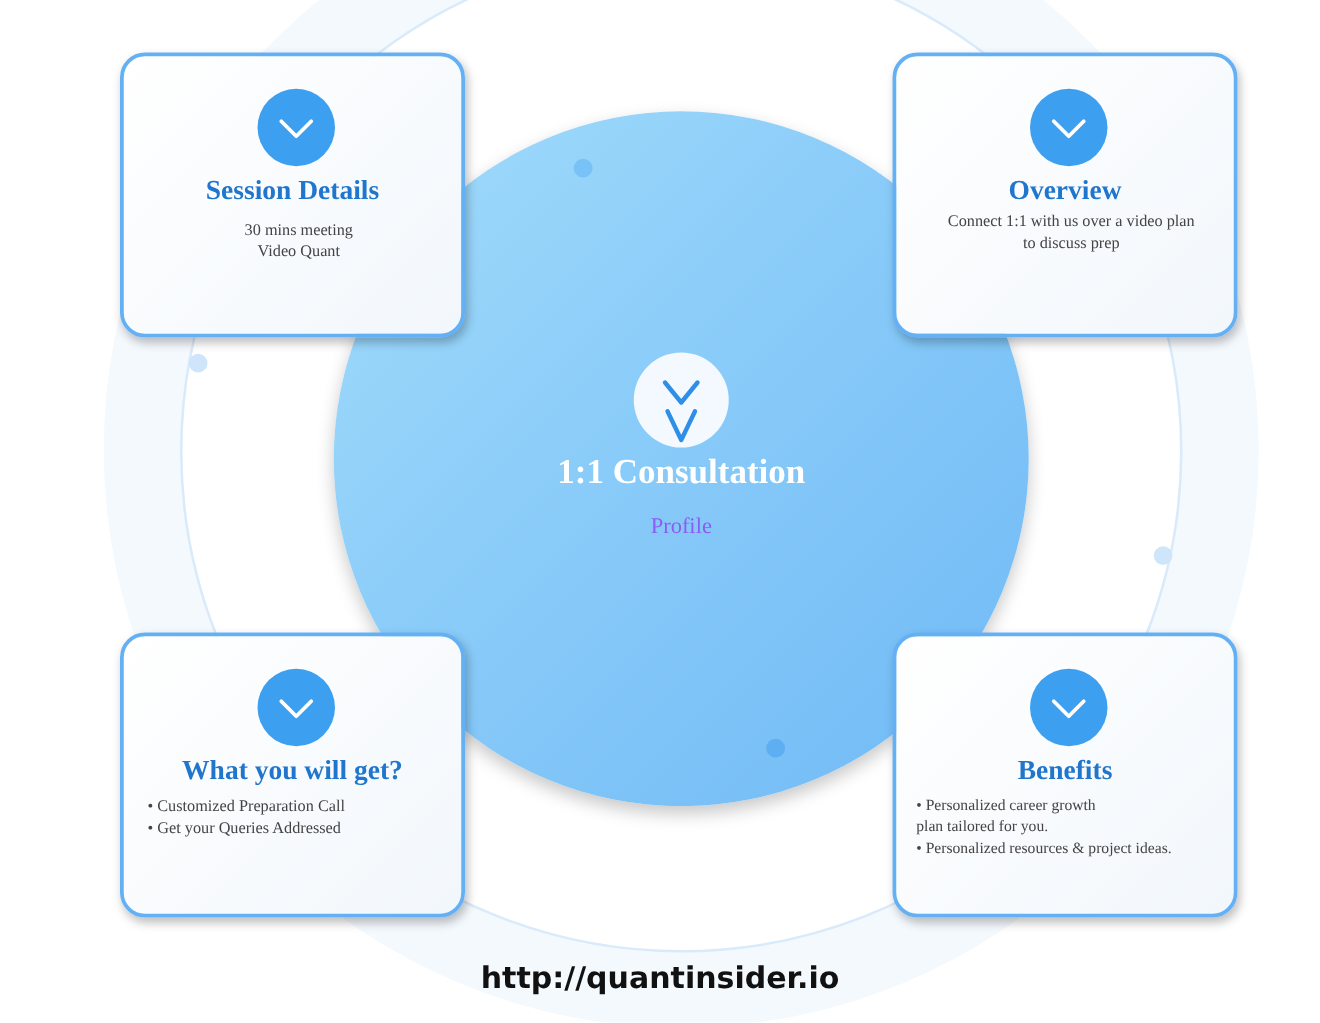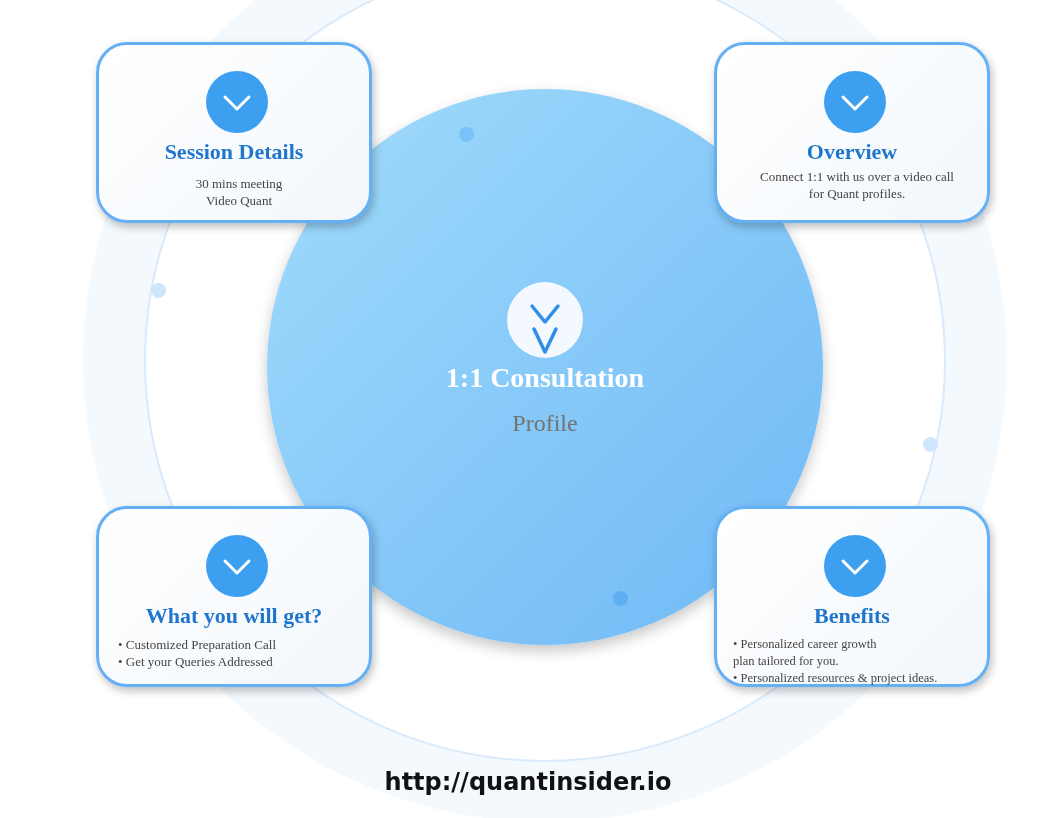--- a/index.html
+++ b/index.html
@@ -8,22 +8,22 @@
   .inner-disc { position:absolute; left:144px; top:-40px; width:802px; height:802px; border-radius:50%; background:#ffffff; border:2px solid #d9eafb; box-sizing:border-box; }
   .dot { position:absolute; width:15px; height:15px; border-radius:50%; background:#cfe5fb; }
   .hub { position:absolute; left:267px; top:89px; width:556px; height:556px; border-radius:50%;
          background:linear-gradient(135deg,#a3dcfb 0%,#8ccdf9 40%,#6fb9f6 100%);
          box-shadow:0 6px 14px rgba(0,0,0,0.22); }
   .hub-dot { position:absolute; width:15px; height:15px; border-radius:50%; background:#78c2f7; }
   .hub-dot2 { background:#5eaef2; }
   .hub-icon { position:absolute; left:507px; top:282px; width:76px; height:76px; border-radius:50%; background:#f3f9fe; }
   .hub-icon svg { position:absolute; left:0; top:0; overflow:visible; }
   .hub-title { position:absolute; left:345px; top:362px; width:400px; text-align:center; color:#ffffff; font-weight:bold; font-size:28px; }
-  .hub-sub { position:absolute; left:345px; top:410px; width:400px; text-align:center; color:#737373; font-size:24px; }
-  .card { position:absolute; width:276px; height:181px; border:3px solid #64b0f4; border-radius:31px; box-sizing:border-box;
+  .hub-sub { position:absolute; left:345px; top:410px; width:400px; text-align:center; color:#8b5cf6; font-size:18px; }
+  .card { position:absolute; width:276px; height:228px; border:3px solid #64b0f4; border-radius:20px; box-sizing:border-box;
           background:linear-gradient(135deg,#ffffff 0%,#f2f7fc 100%); box-shadow:2px 4px 8px rgba(0,0,0,0.25); }
   .card .icon { position:absolute; left:107px; top:26px; width:62px; height:62px; border-radius:50%; background:#3d9ff0; }
   .card .icon svg { position:absolute; left:0; top:0; }
   .card .title { position:absolute; left:0; width:100%; top:94px; text-align:center; font-weight:bold; font-size:22px; color:#1f76cc; }
   .card .body { position:absolute; left:5px; width:100%; top:128px; text-align:center; font-size:13px; line-height:17px; color:#444; }
   .card .body.left { text-align:left; padding-left:14px; box-sizing:border-box; }
   .card .body div { white-space:nowrap; }
   .url { position:absolute; left:0; width:1056px; top:768px; text-align:center; font-family:"DejaVu Sans","Liberation Sans",sans-serif; font-weight:bold; font-size:24px; color:#111; }
 </style>
 </head>
@@ -61,22 +61,22 @@
 </div>
 
 <div class="card" style="left:714px;top:42px;">
   <div class="icon">
     <svg width="62" height="62" viewBox="0 0 62 62">
         <polyline points="19,26 31,38 43,26" fill="none" stroke="#ffffff" stroke-width="3" stroke-linecap="round" stroke-linejoin="round"></polyline>
       </svg>
   </div>
   <div class="title">Overview</div>
   <div class="body" style="top:123px;">
-    <div>Connect 1:1 with us over a video call</div>
-    <div>for Quant profiles.</div>
+    <div>Connect 1:1 with us over a video plan</div>
+    <div>to discuss prep</div>
   </div>
 </div>
 
 <div class="card" style="left:96px;top:506px;">
   <div class="icon">
     <svg width="62" height="62" viewBox="0 0 62 62">
         <polyline points="19,26 31,38 43,26" fill="none" stroke="#ffffff" stroke-width="3" stroke-linecap="round" stroke-linejoin="round"></polyline>
       </svg>
   </div>
   <div class="title">What you will get?</div>

